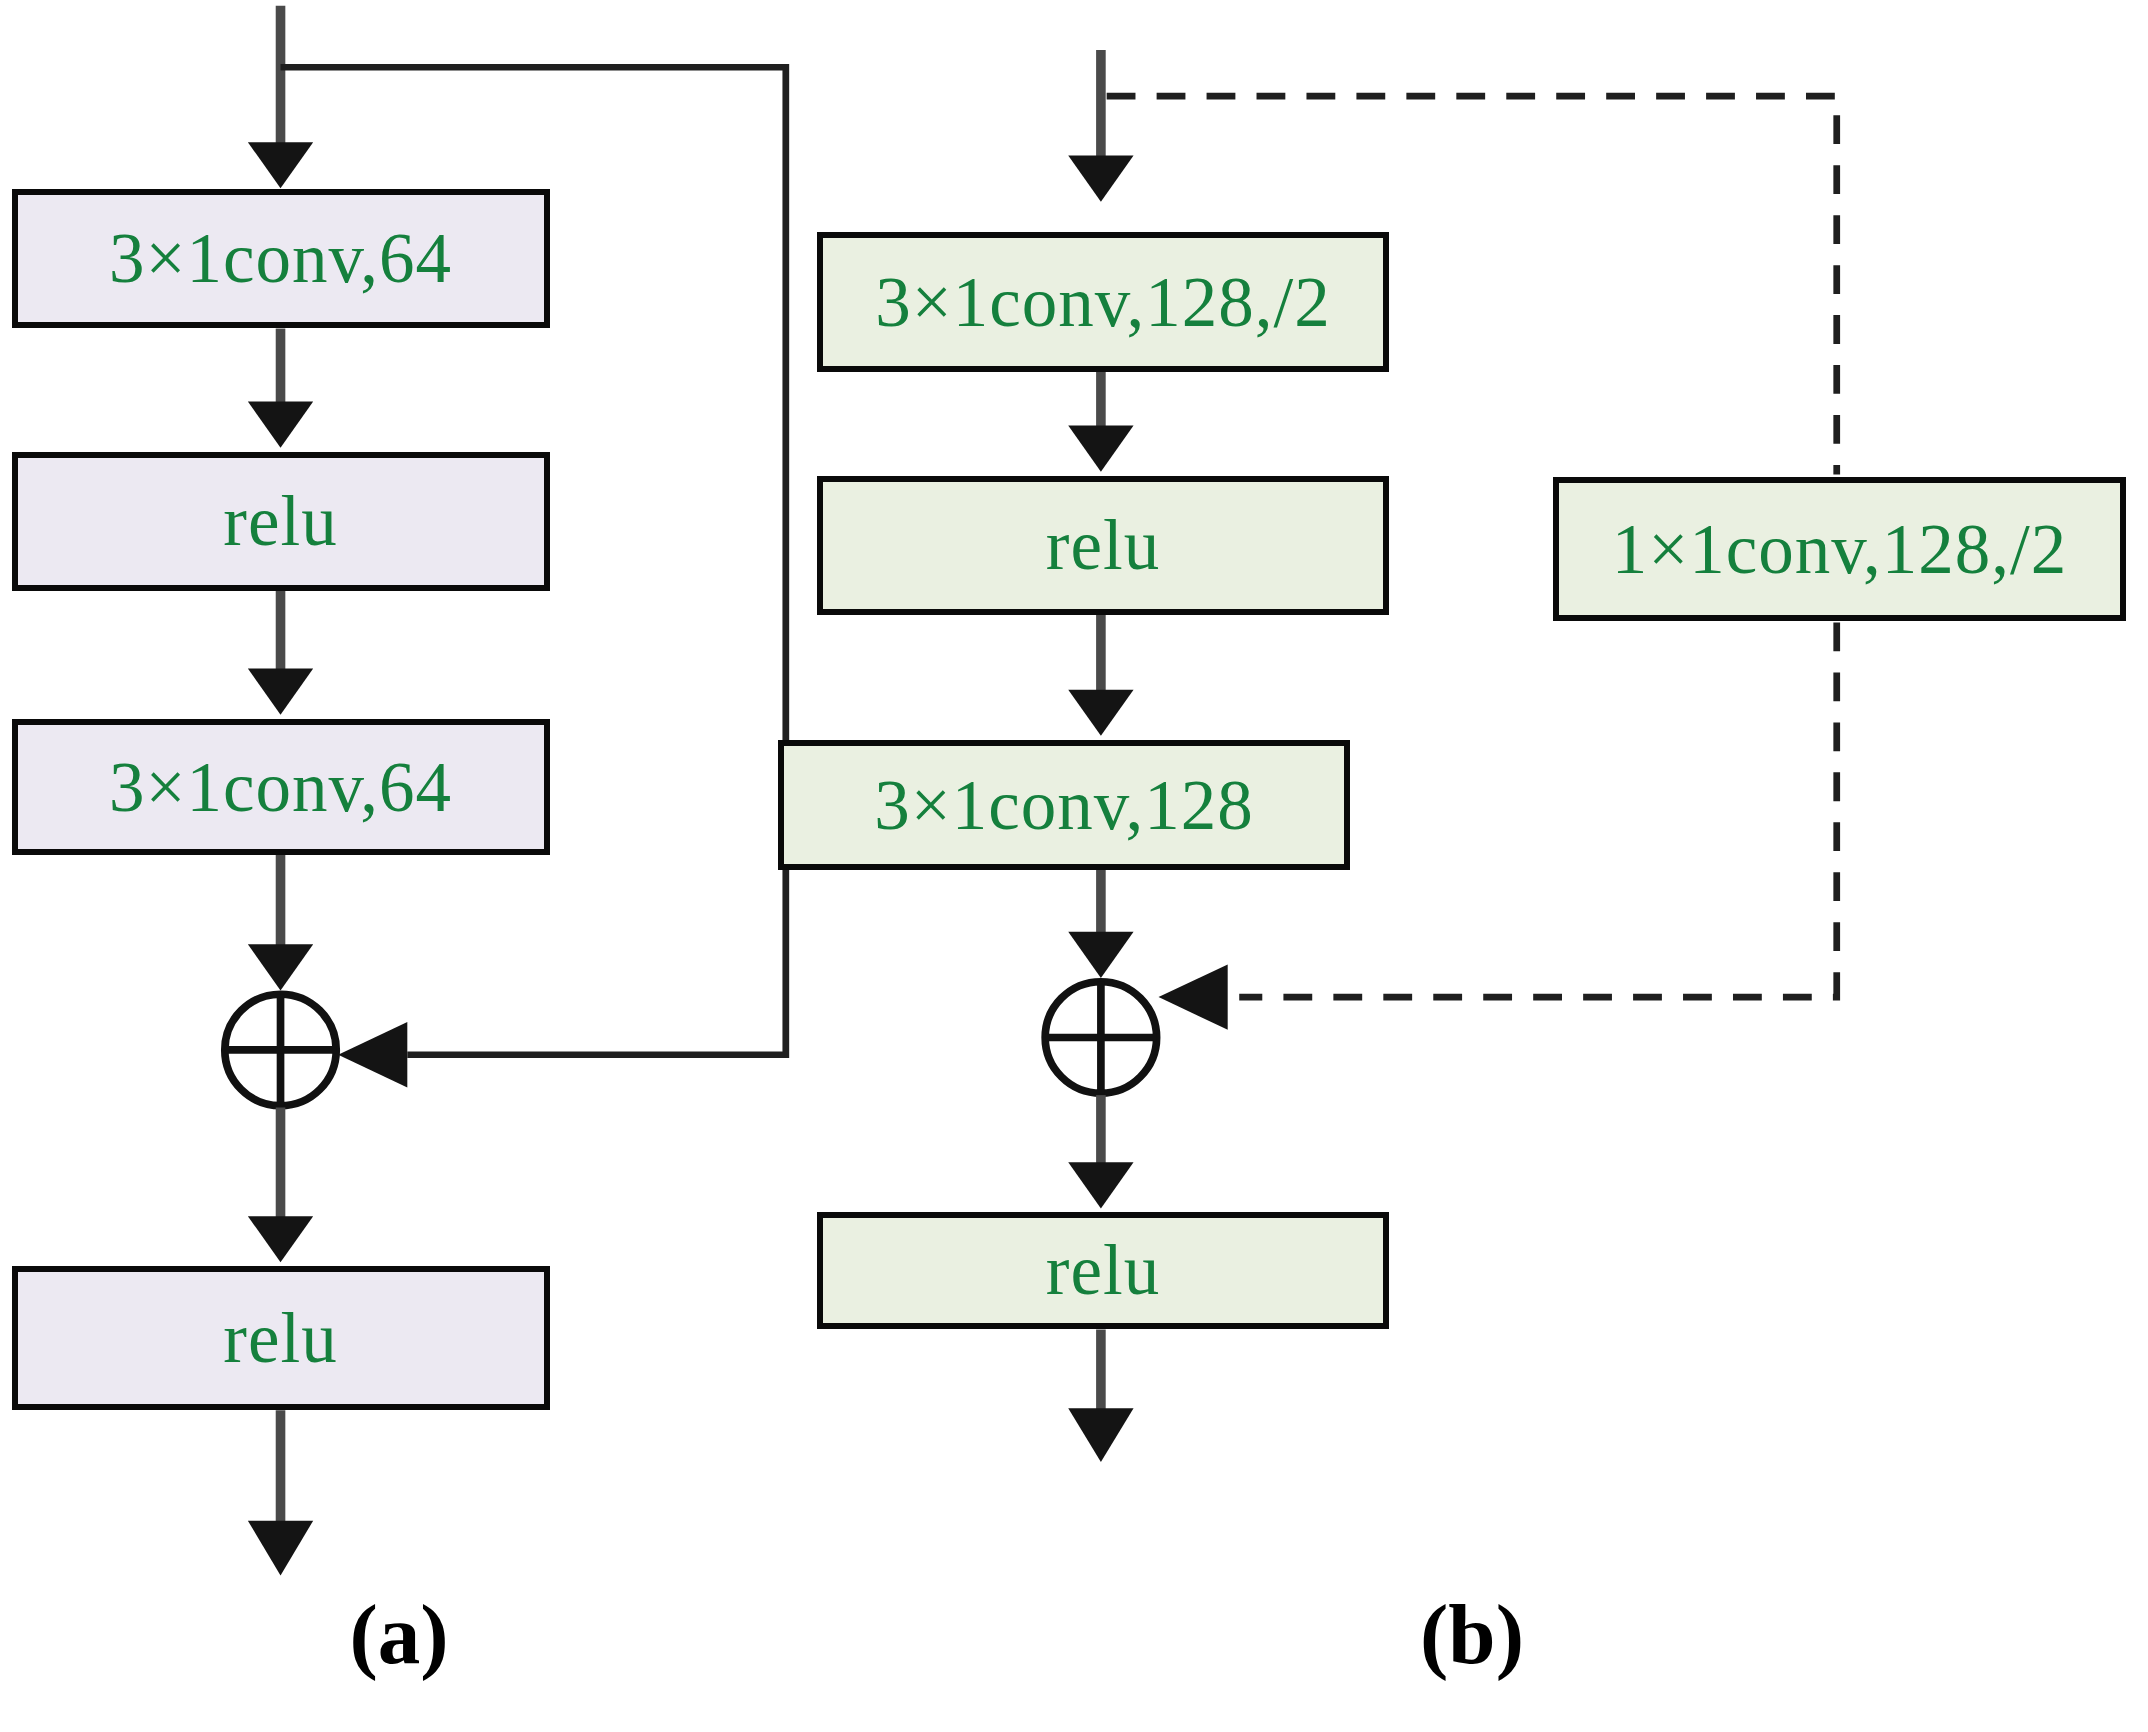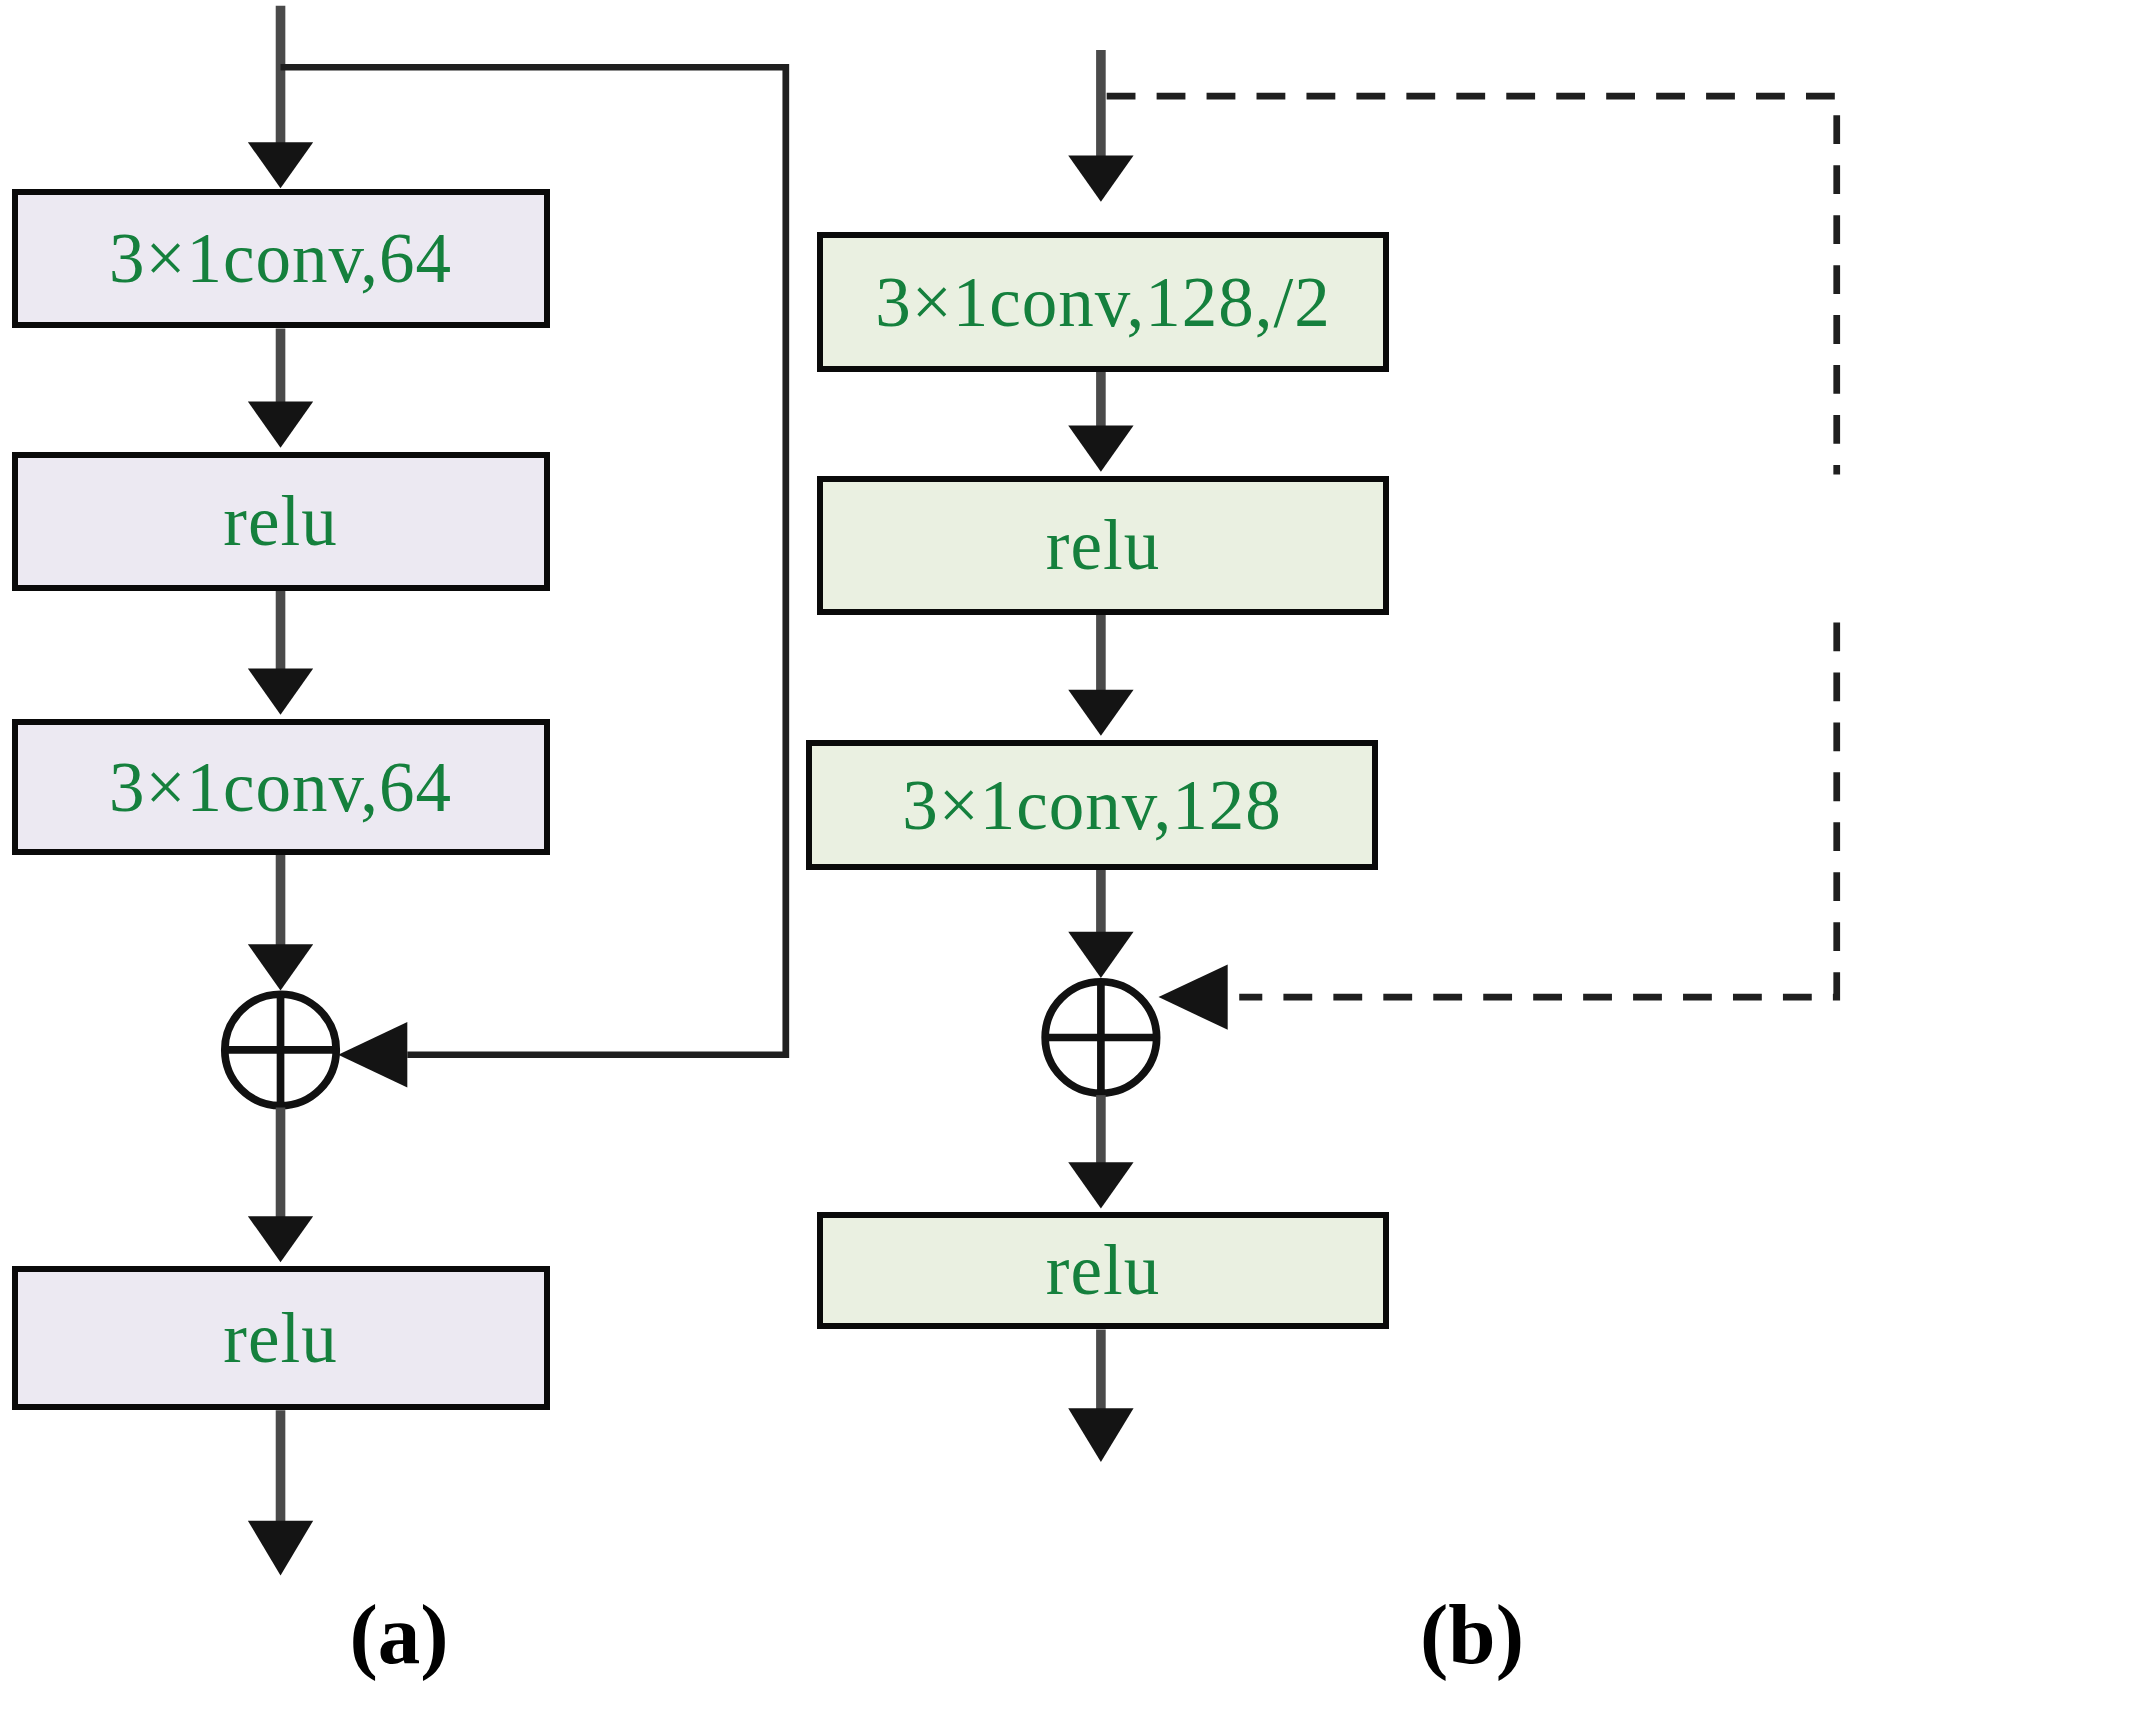--- a/index.html
+++ b/index.html
@@ -41,21 +41,21 @@
     font-weight: bold;
     color: #000000;
   }
   
   #block-a1 { left: 11.5px;  top: 189px;  width: 538px; height: 139px; }
   #block-a2 { left: 11.5px;  top: 452px;  width: 538px; height: 139px; }
   #block-a3 { left: 11.5px;  top: 719px;  width: 538px; height: 136px; }
   #block-a4 { left: 11.5px;  top: 1266px; width: 538px; height: 144px; }
   #block-b1 { left: 817px; top: 204px;  width: 572px; height: 140px; margin-top: 28px; }
   #block-b2 { left: 817px; top: 476px;  width: 572px; height: 139px; }
-  #block-b3 { left: 806px; top: 740px;  width: 572px; height: 130px; }
+  #block-b3 { left: 778px; top: 740px;  width: 572px; height: 130px; }
   #block-b4 { left: 817px; top: 1212px; width: 572px; height: 117px; }
   #block-bskip { left: 1553px; top: 477px; width: 573px; height: 144px; }
   #label-a { left: 274px;  top: 1585px; }
   #label-b { left: 1347px; top: 1585px; }
 </style>
 </head>
 <body>
 
 <div id="canvas">
 
@@ -157,19 +157,20 @@
   <div class="block" id="block-a4" style="background-color: rgb(236, 233, 242);">relu</div>
 
   <div class="block" id="block-b1" style="background-color: rgb(234, 240, 225);">3×1conv,128,/2</div>
 
   <div class="block" id="block-b2" style="background-color: rgb(234, 240, 225);">relu</div>
 
   <div class="block" id="block-b3" style="background-color: rgb(234, 240, 225);">3×1conv,128</div>
 
   <div class="block" id="block-b4" style="background-color: rgb(234, 240, 225);">relu</div>
 
+  <div class="block" id="block-bskip" style="background-color: rgb(234, 240, 225);">1×1conv,128,/2</div>
 
   <div class="panel-label" id="label-a">(a)</div>
 
   <div class="panel-label" id="label-b">(b)</div>
 
 </div>
 
 
 </body></html>

